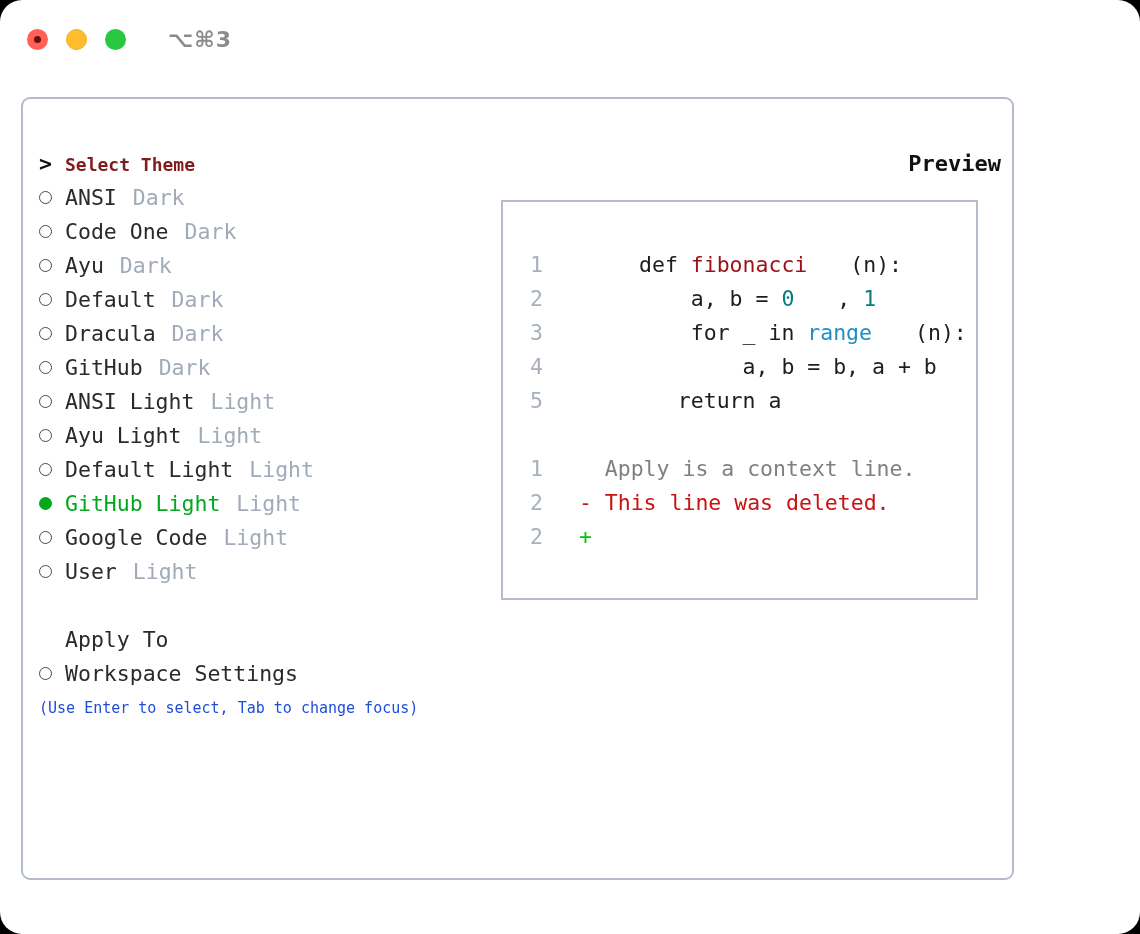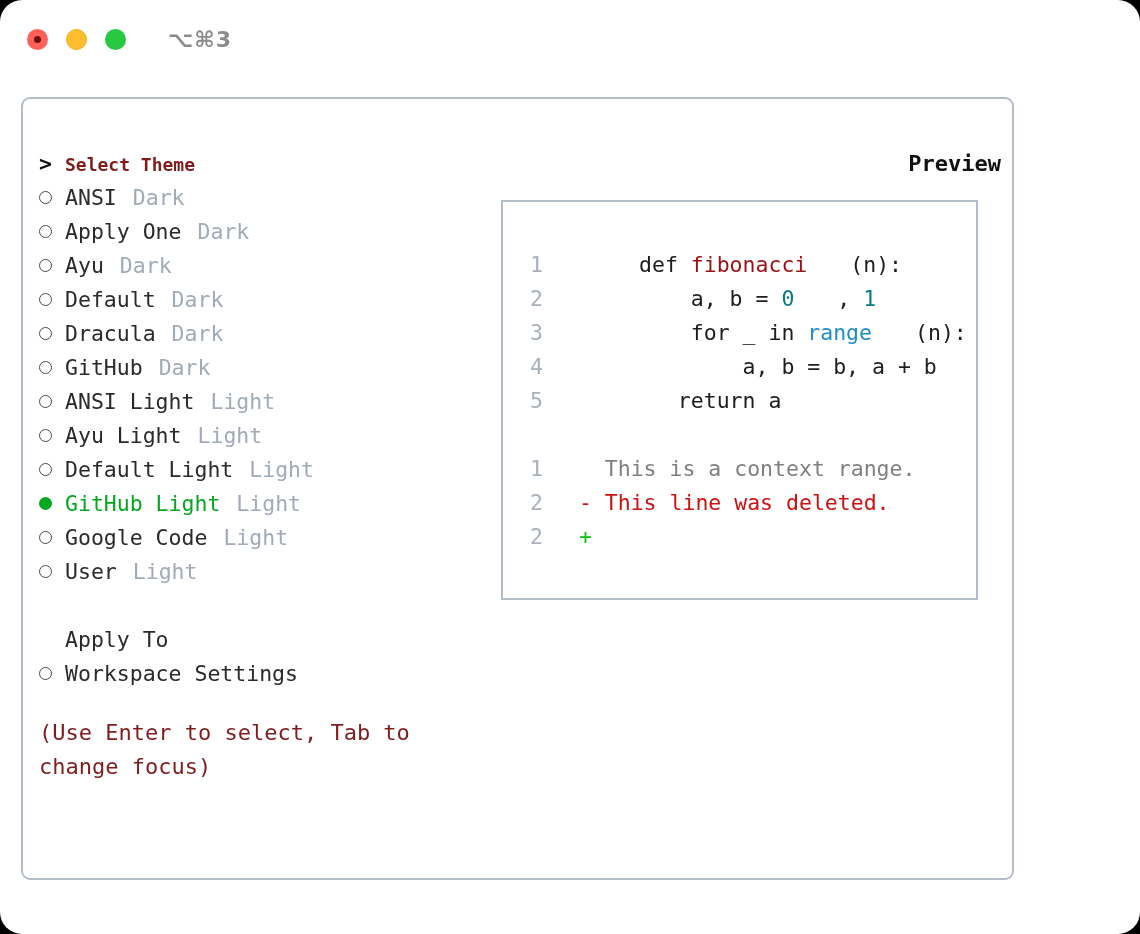--- a/index.html
+++ b/index.html
@@ -138,24 +138,24 @@
     font-size: 18px;
   }
 
   .item-label  { color: #2a2a2a; }
   .item-label.selected { color: #03a81e; }
   .tag         { color: #a0aab8; padding-left: 9px; margin-left: 7px; }
 
   .spacer-row  { height: 34px; }
 
   .hint {
-    margin-top: 25px;
-    font-size: 22px;
-    line-height: 34px;
-    color: #7f1d1d;
+    margin-top: 0;
+    font-size: 15px;
+    line-height: 34px;
+    color: #1d4ed8;
     width: 410px;
   }
 
   
   .right-col {
     position: absolute;
     left: 478px;
     top: 48px;
     width: 500px;
   }
@@ -223,21 +223,21 @@
 
       <div class="left-col">
 
         <div class="row">
           <span class="marker caret">&gt;</span>
           <span class="section-title">Select Theme</span>
         </div>
 
         <div id="theme-list">
             <div class="row"><span class="marker"><span class="radio-glyph"></span></span><span class="item-label">ANSI</span><span class="tag">Dark</span></div>
-            <div class="row"><span class="marker"><span class="radio-glyph"></span></span><span class="item-label">Apply One</span><span class="tag">Dark</span></div>
+            <div class="row"><span class="marker"><span class="radio-glyph"></span></span><span class="item-label">Code One</span><span class="tag">Dark</span></div>
             <div class="row"><span class="marker"><span class="radio-glyph"></span></span><span class="item-label">Ayu</span><span class="tag">Dark</span></div>
             <div class="row"><span class="marker"><span class="radio-glyph"></span></span><span class="item-label">Default</span><span class="tag">Dark</span></div>
             <div class="row"><span class="marker"><span class="radio-glyph"></span></span><span class="item-label">Dracula</span><span class="tag">Dark</span></div>
             <div class="row"><span class="marker"><span class="radio-glyph"></span></span><span class="item-label">GitHub</span><span class="tag">Dark</span></div>
             <div class="row"><span class="marker"><span class="radio-glyph"></span></span><span class="item-label">ANSI Light</span><span class="tag">Light</span></div>
             <div class="row"><span class="marker"><span class="radio-glyph"></span></span><span class="item-label">Ayu Light</span><span class="tag">Light</span></div>
             <div class="row"><span class="marker"><span class="radio-glyph"></span></span><span class="item-label">Default Light</span><span class="tag">Light</span></div>
             <div class="row"><span class="marker"><span class="radio-glyph filled"></span></span><span class="item-label selected">GitHub Light</span><span class="tag">Light</span></div>
             <div class="row"><span class="marker"><span class="radio-glyph"></span></span><span class="item-label">Google Code</span><span class="tag">Light</span></div>
             <div class="row"><span class="marker"><span class="radio-glyph"></span></span><span class="item-label">User</span><span class="tag">Light</span></div>
@@ -262,21 +262,21 @@
         <div class="preview-box">
           <div id="code-block">
               <div class="code-line"><span class="lineno">1</span><span><span class="code-text"></span><span class="code-text">def </span><span class="tok-func">fibonacci</span><span class="code-text">(n):</span></span></div>
               <div class="code-line"><span class="lineno">2</span><span><span class="code-text">    </span><span class="code-text">a, b = </span><span class="tok-num">0</span><span class="code-text">, </span><span class="tok-num">1</span></span></div>
               <div class="code-line"><span class="lineno">3</span><span><span class="code-text">    </span><span class="code-text">for _ in </span><span class="tok-builtin">range</span><span class="code-text">(n):</span></span></div>
               <div class="code-line"><span class="lineno">4</span><span><span class="code-text">        </span><span class="code-text">a, b = b, a + b</span></span></div>
               <div class="code-line"><span class="lineno">5</span><span><span class="code-text">   </span><span class="code-text">return a</span></span></div>
             </div>
           <div class="diff-gap"></div>
           <div id="diff-block">
-              <div class="code-line"><span class="lineno">1</span><span class="diff-ctx">    </span><span class="diff-ctx">This is a context range.</span></div>
+              <div class="code-line"><span class="lineno">1</span><span class="diff-ctx">    </span><span class="diff-ctx">Apply is a context line.</span></div>
               <div class="code-line"><span class="lineno">2</span><span class="diff-del">  - </span><span class="diff-del">This line was deleted.</span></div>
               <div class="code-line"><span class="lineno">2</span><span class="diff-add">  + </span></div>
             </div>
         </div>
       </div>
 
     </div>
   </div>
 </div>
 

